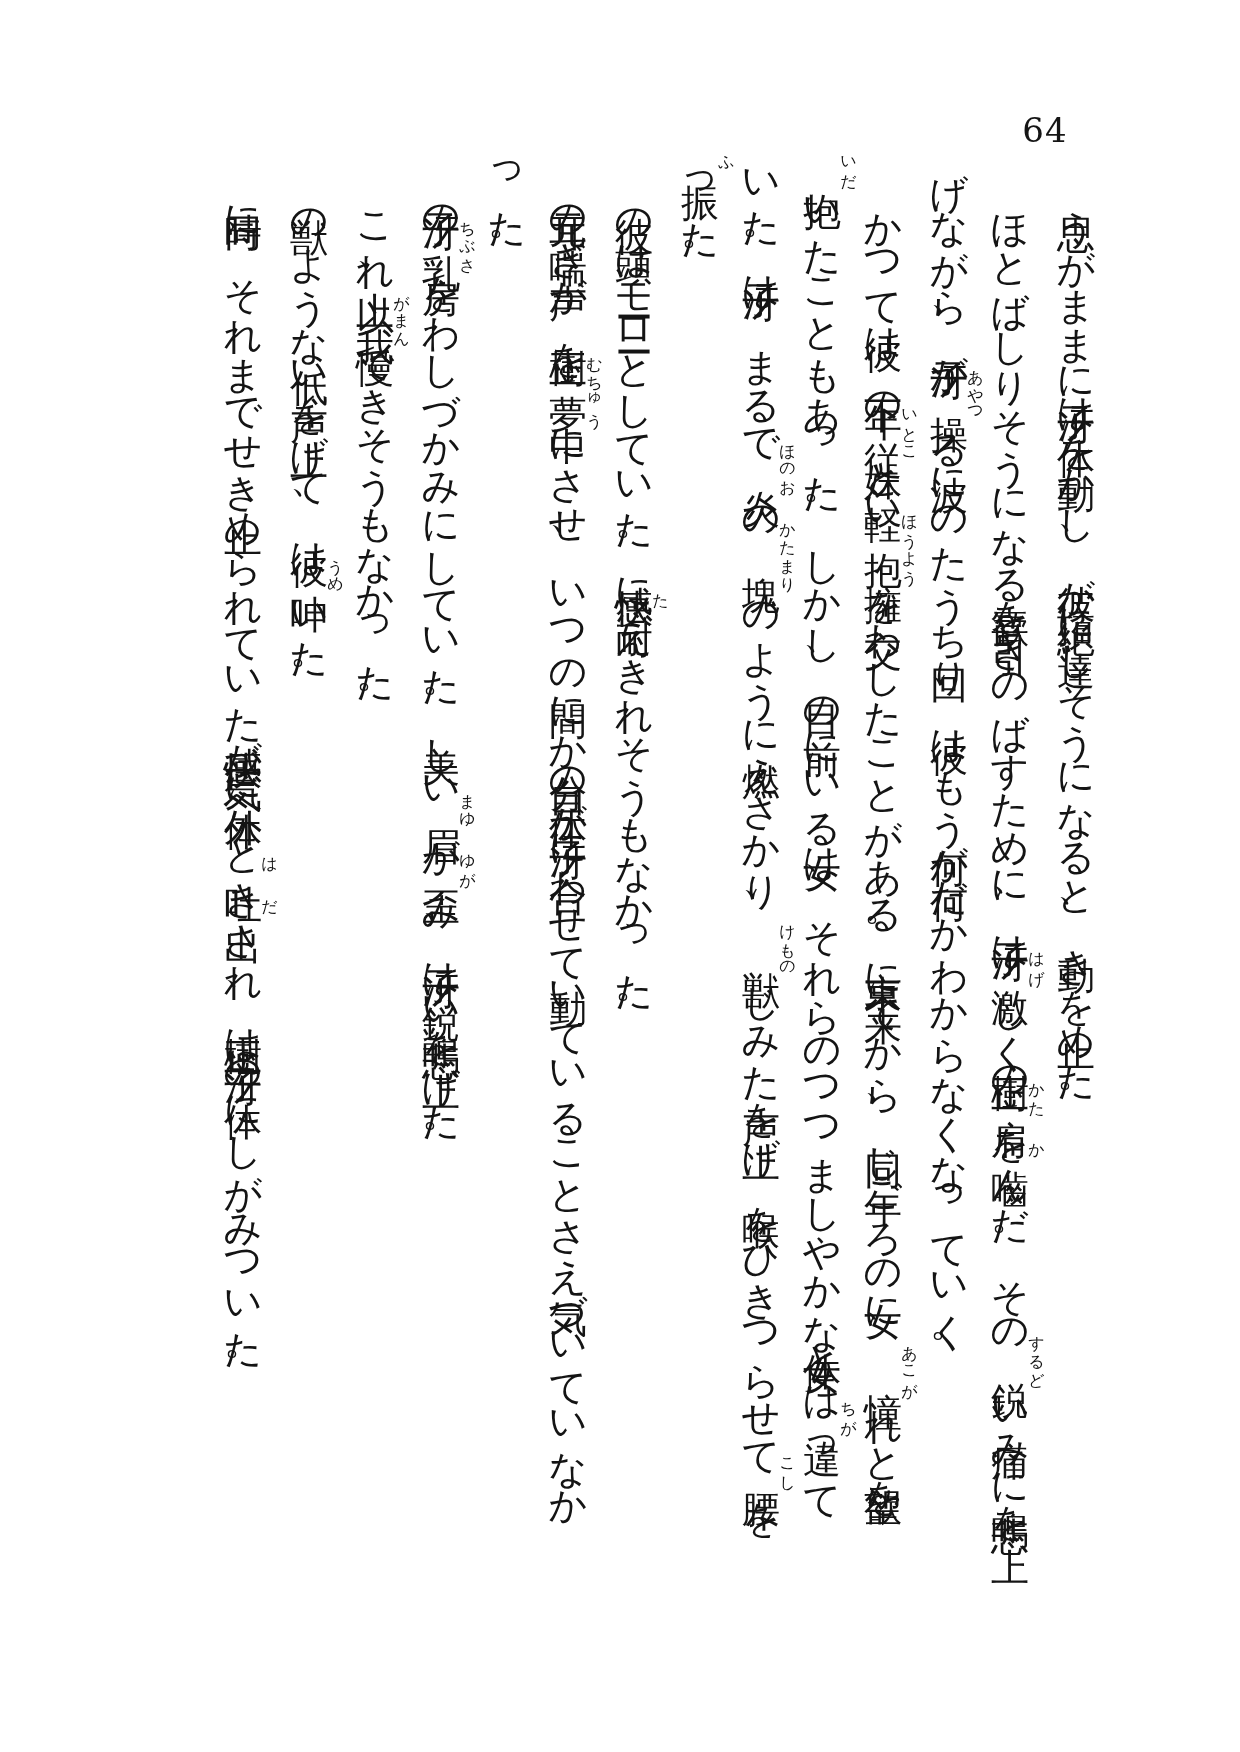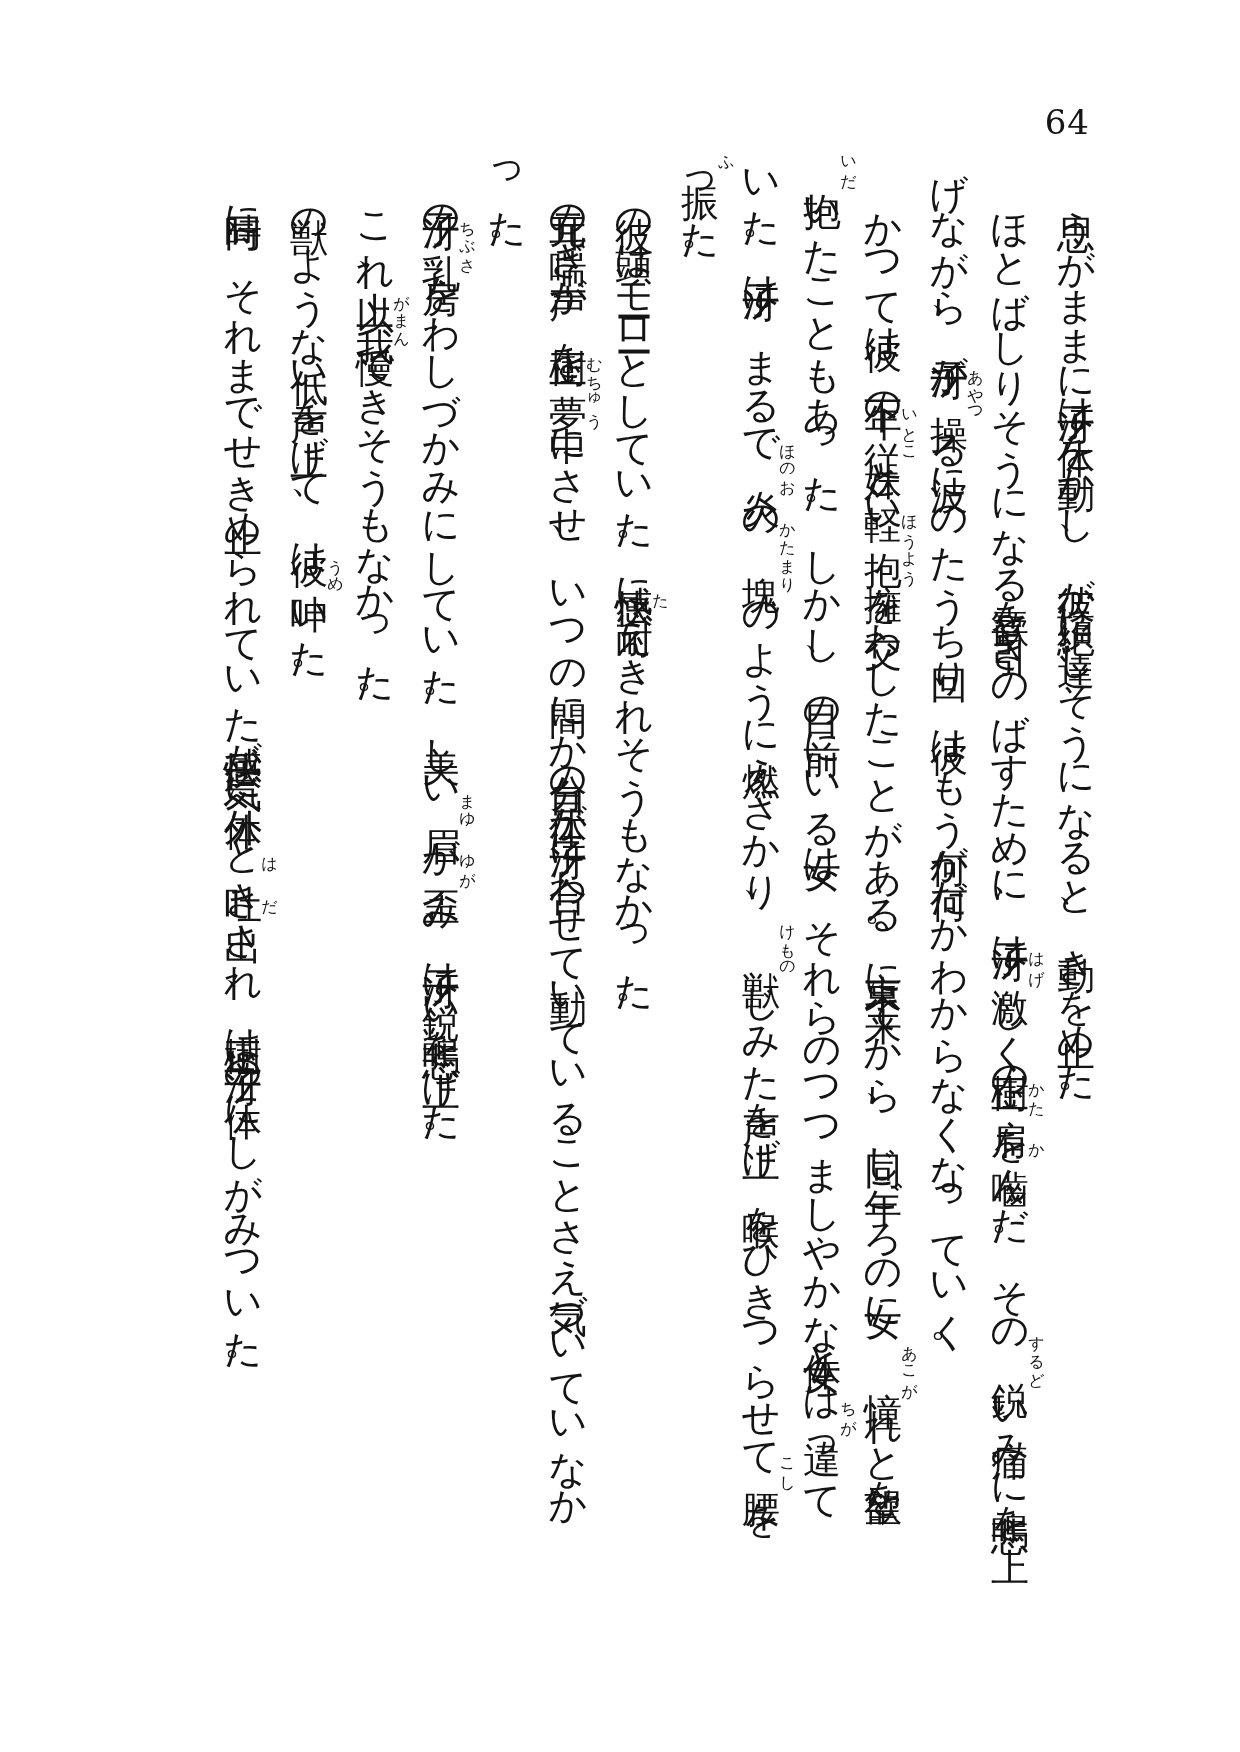--- a/index.html
+++ b/index.html
@@ -15,24 +15,24 @@
     font-family: "DejaVu Serif", "Liberation Serif", serif;
     overflow: hidden;
   }
   .page {
     position: absolute;
     inset: 0;
     background: #ffffff;
   }
   .page-number {
     position: absolute;
-    top: 102px;
+    top: 110px;
     left: 1000px;
     width: 90px;
-    text-align: right;
+    text-align: center;
     font-size: 34px;
     letter-spacing: 1px;
     color: #151515;
   }
   .text-block {
     position: absolute;
     top: 145px;
     right: 134px;
     height: 1375px;
     writing-mode: vertical-rl;

